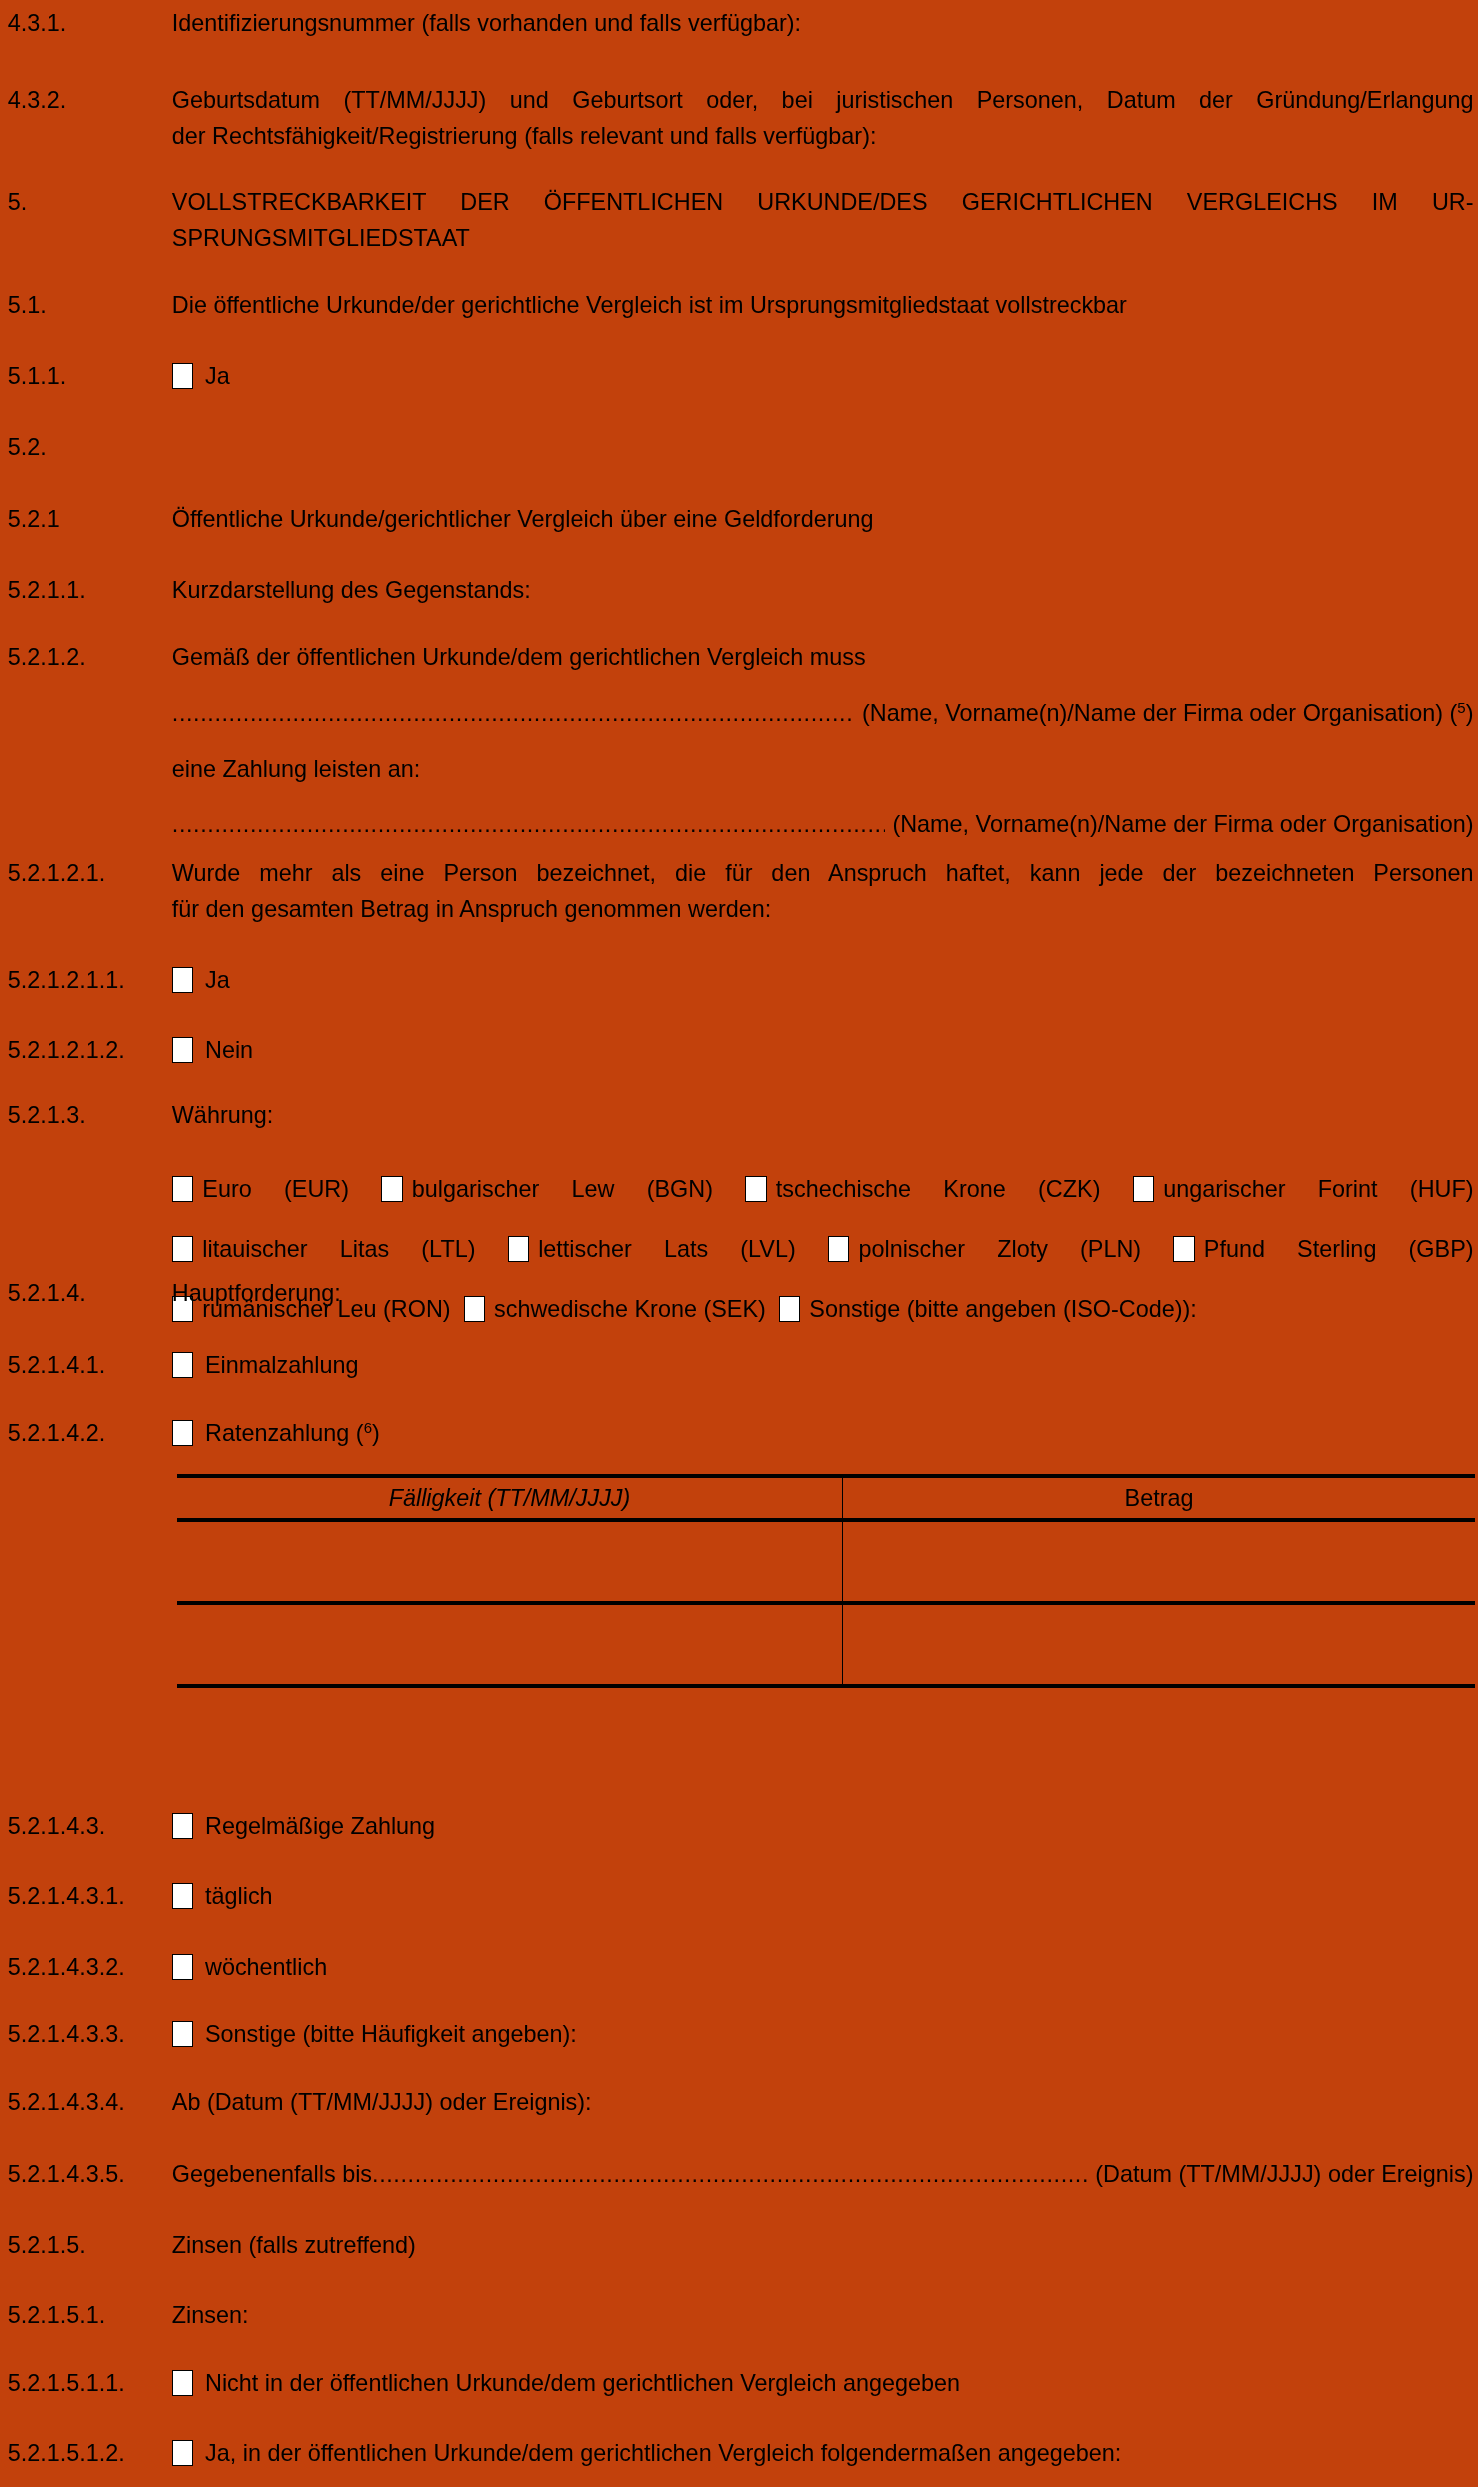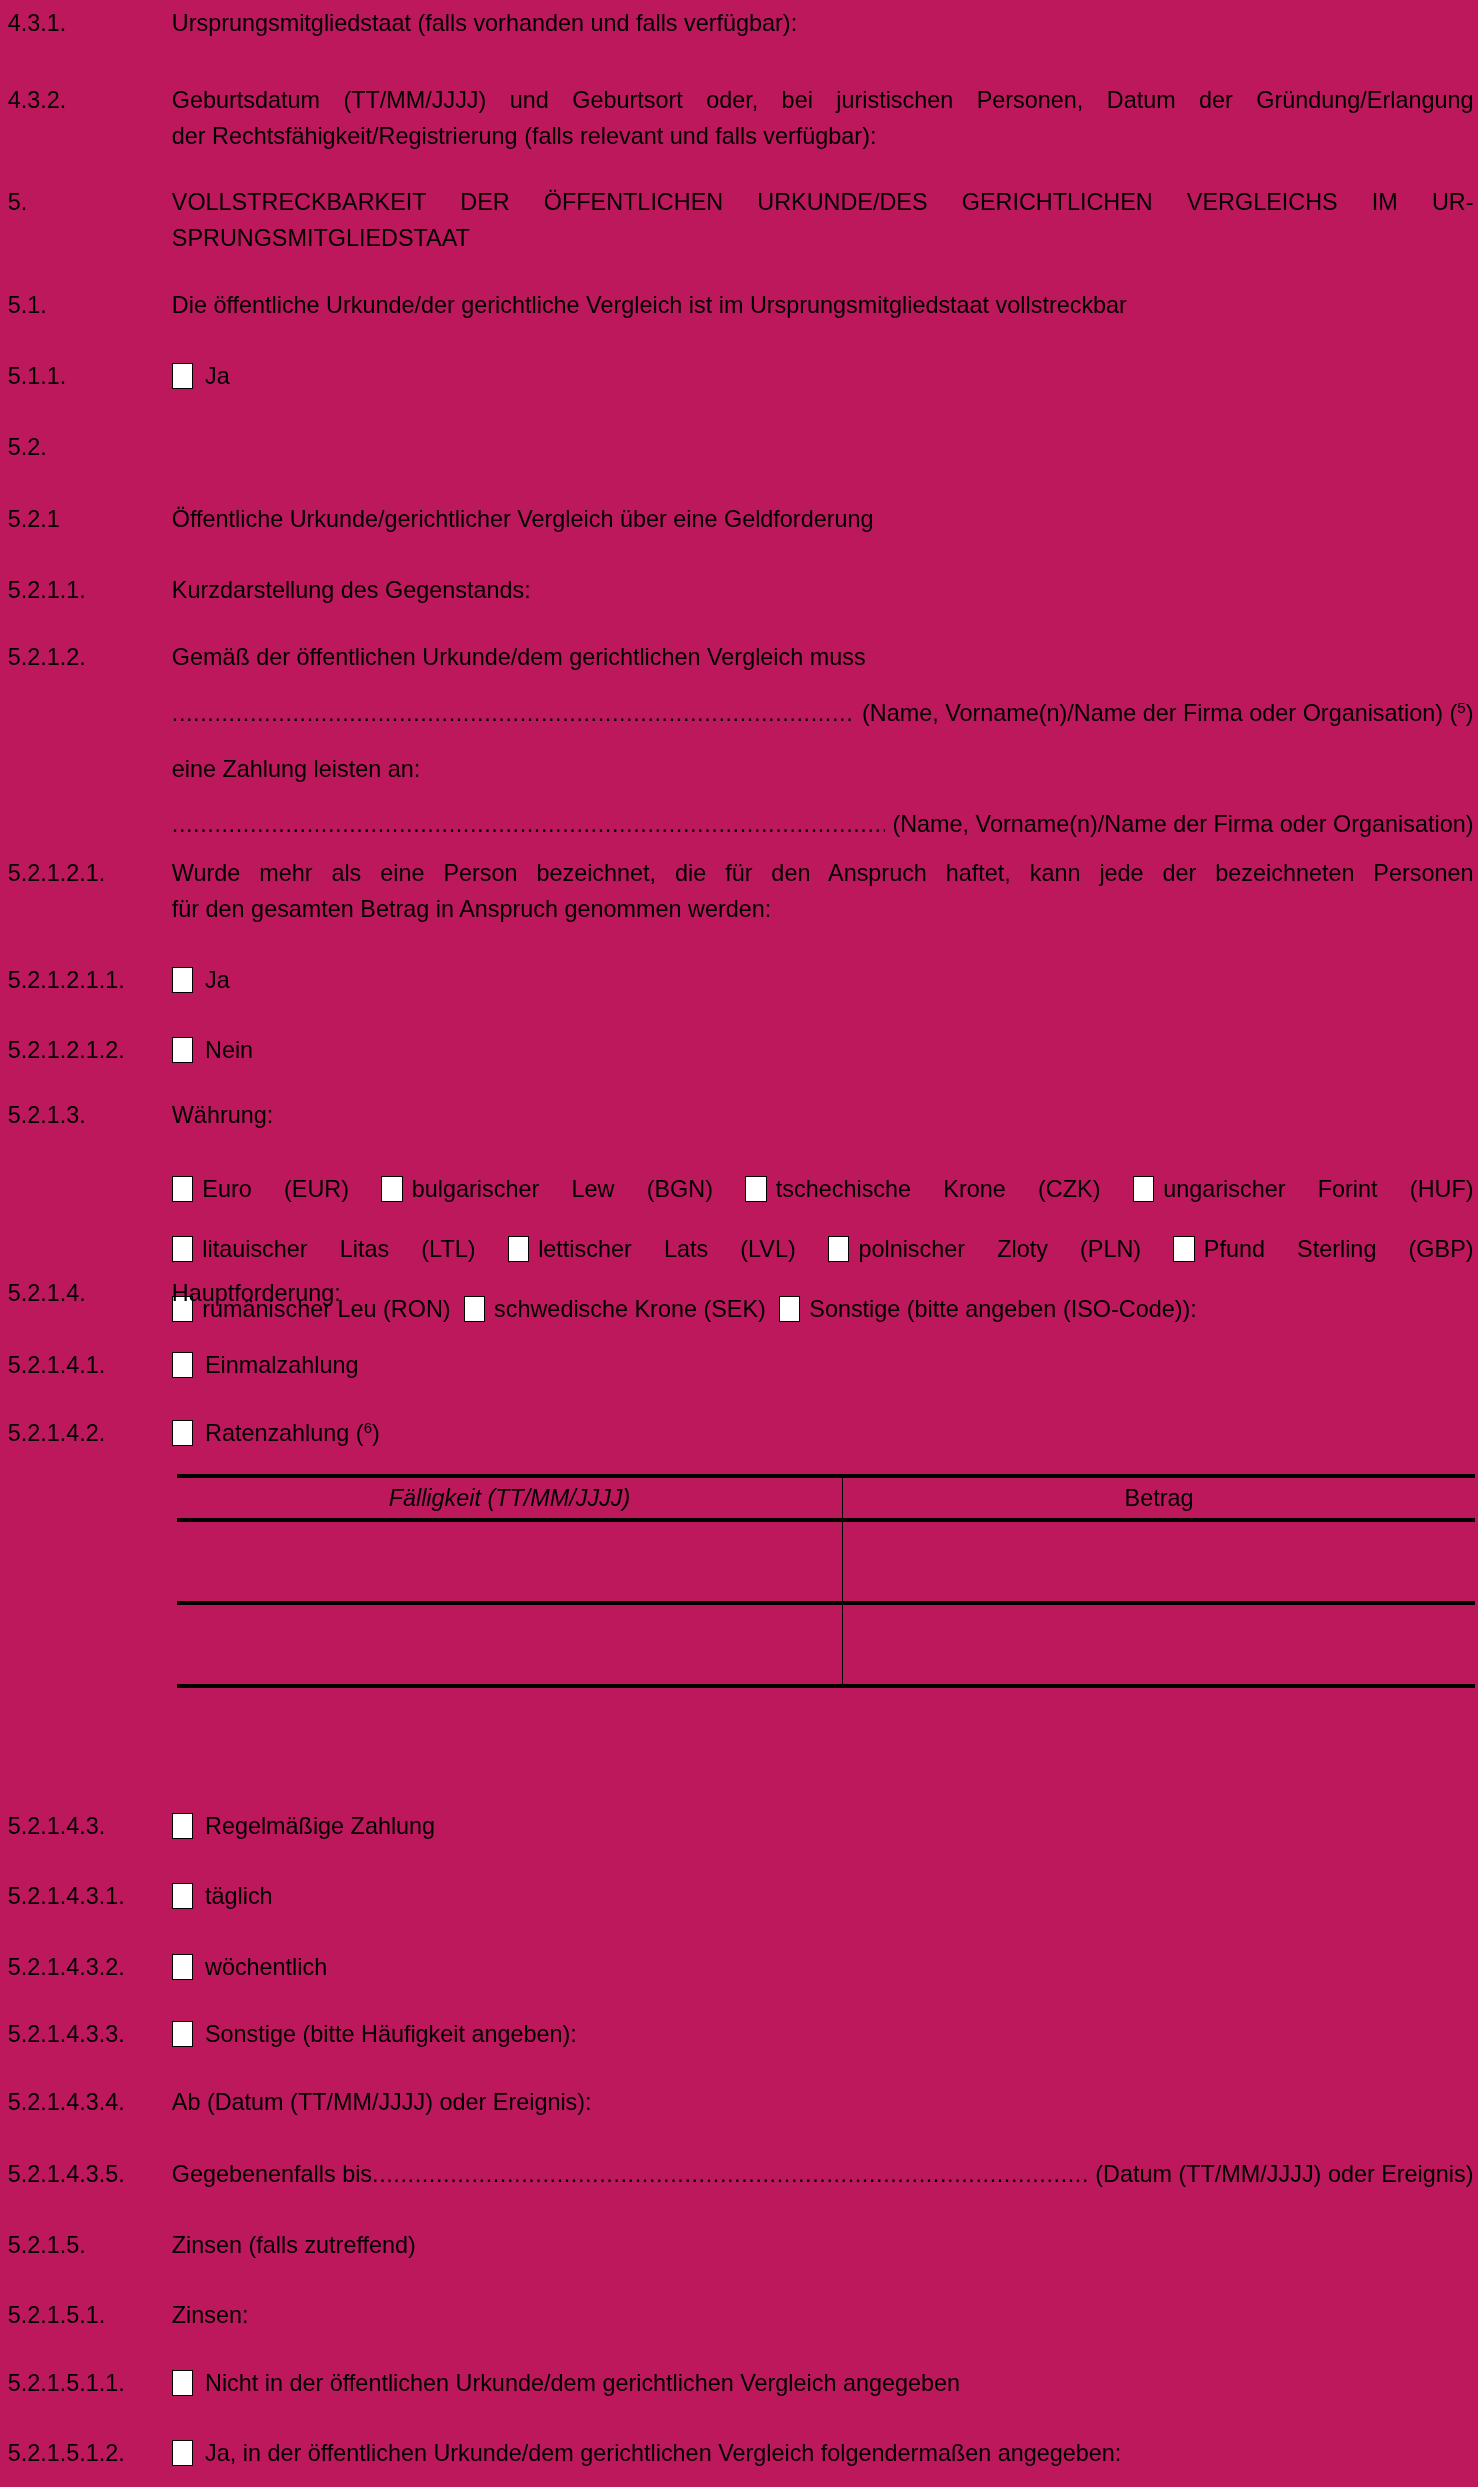--- a/index.html
+++ b/index.html
@@ -1,19 +1,19 @@
 <!DOCTYPE html>
 <html style="font-size:10.4px"><head>
 <meta charset="utf-8">
 <style>
   html,body{margin:0;padding:0;background:#e8e8e8;}
   .page{
     position:relative;
     width:1478px;height:2487px;
-    background:#be185d;color:#000000;
+    background:#c2410c;color:#000000;
     font-family:"Liberation Sans", sans-serif;
     font-size:23.4px;line-height:36px;
     overflow:hidden;
   }
   .row{position:absolute;left:7.8px;right:4.5px;}
   .num{position:absolute;left:0;top:0;white-space:nowrap;}
   .content{margin-left:164px;}
   .just{text-align:justify;text-align-last:justify;text-justify:inter-word;}
   .cb{
     display:inline-block;width:19.5px;height:23.4px;
@@ -42,21 +42,21 @@
   td.c2{border-left:1.9px solid #000;}
   .cur-line{line-height:32px;margin-top:28px;}
 </style>
 </head>
 <body>
 
 <div class="page">
 
   <div class="row" style="top:5.2px">
     <span class="num">4.3.1.</span>
-    <div class="content">Ursprungsmitgliedstaat (falls vorhanden und falls verfügbar):</div>
+    <div class="content">Identifizierungsnummer (falls vorhanden und falls verfügbar):</div>
   </div>
 
   <div class="row" style="top:82px">
     <span class="num">4.3.2.</span>
     <div class="content">
       <div class="just">Geburtsdatum (TT/MM/JJJJ) und Geburtsort oder, bei juristischen Personen, Datum der Gründung/Erlangung</div>
       <div>der Rechtsfähigkeit/Registrierung (falls relevant und falls verfügbar):</div>
     </div>
   </div>
 

